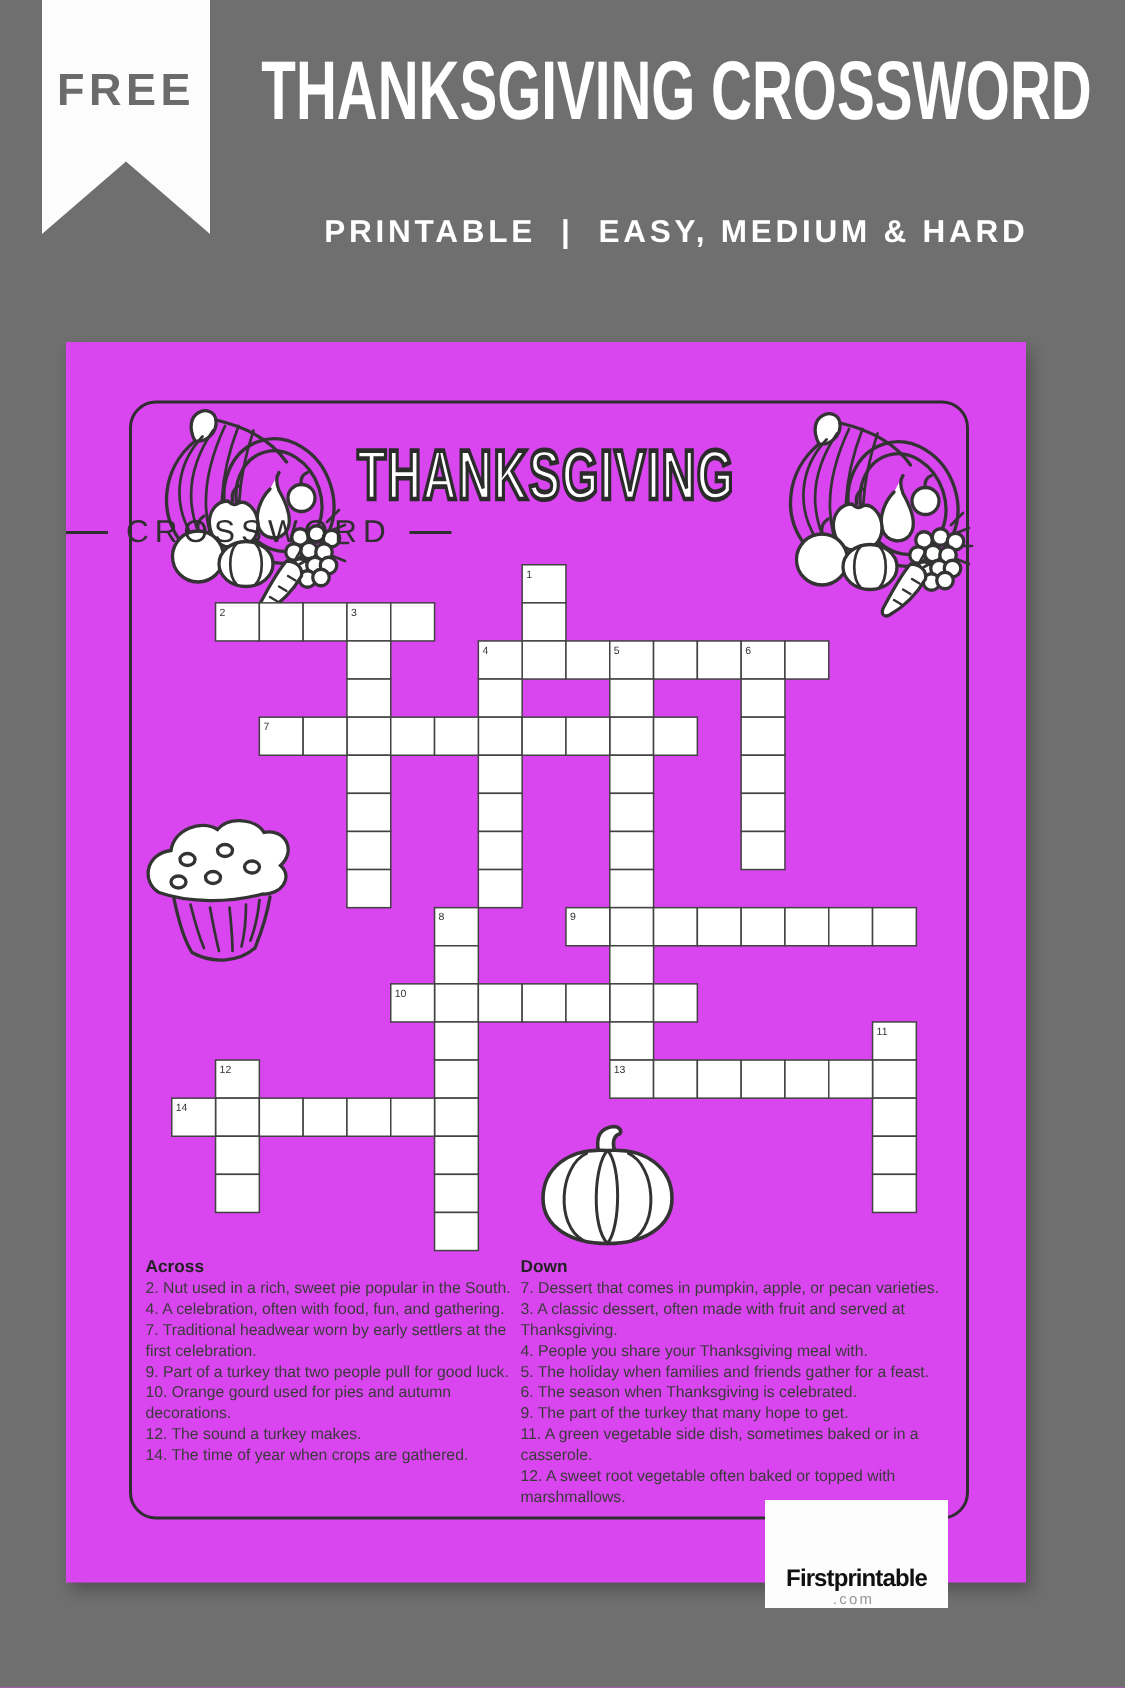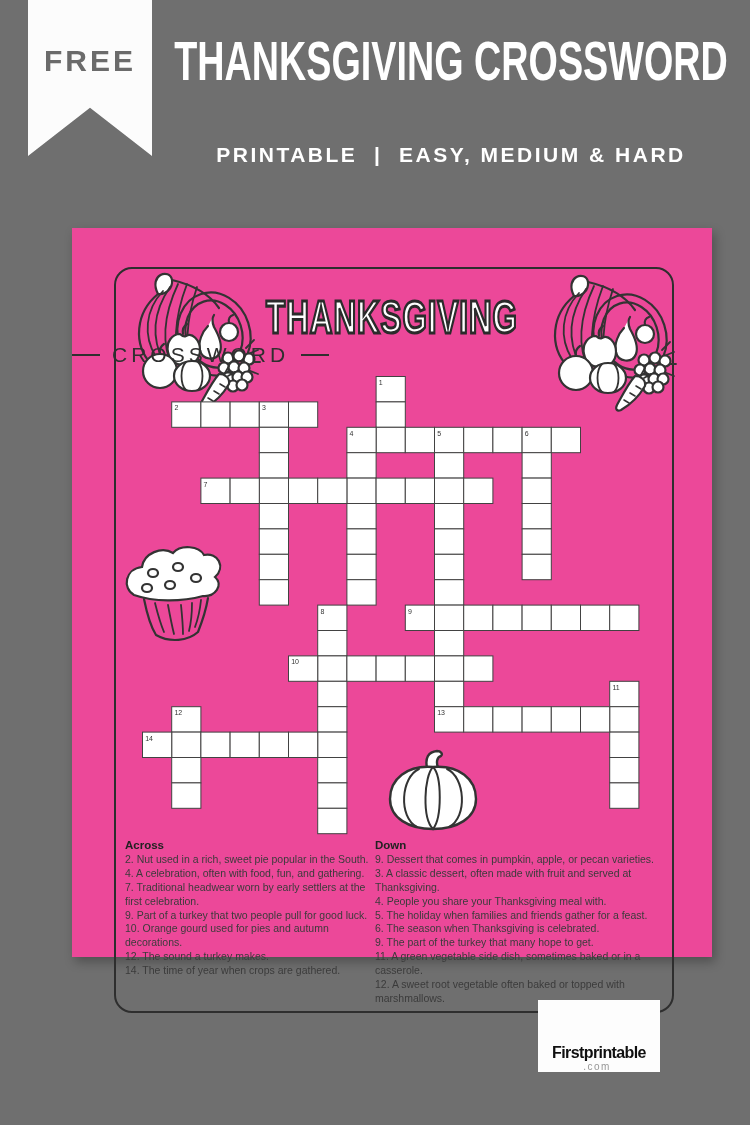--- a/index.html
+++ b/index.html
@@ -5,21 +5,21 @@
   * { margin:0; padding:0; box-sizing:border-box; }
   html,body { width:750px; height:1125px; }
   body {
     position:relative;
     background:#6f6f6f;
     font-family:"Liberation Sans", sans-serif;
     overflow:hidden;
   }
   
   .ribbon {
-    position:absolute; left:28px; top:0; width:124px; height:156px;
+    position:absolute; left:28px; top:0; width:112px; height:156px;
     background:#fcfcfc;
     clip-path:polygon(0 0, 100% 0, 100% 100%, 50% 69%, 0 100%);
   }
   .ribbon-label {
     position:absolute; left:0; right:0; top:44px;
     text-align:center; font-size:30px; font-weight:bold;
     letter-spacing:3px; color:#6b6b6b;
   }
   .hdr-title {
     position:absolute; left:152px; right:0; top:30px;
@@ -27,22 +27,22 @@
     font-size:37px; letter-spacing:0px; white-space:pre;
     transform:scale(1.02,1.5); transform-origin:50% 0;
   }
   .hdr-subtitle {
     position:absolute; left:152px; right:0; top:104px;
     text-align:center; color:#ffffff; font-weight:bold;
     font-size:21px; letter-spacing:2.5px; white-space:pre;margin-top:39px;
   }
   
   .paper {
-    position:absolute; left:72px; top:228px; width:640px; height:729px;
-    background:#ec4899;
+    position:absolute; left:44px; top:228px; width:640px; height:827px;
+    background:#d946ef;
     box-shadow:3px 5px 10px rgba(0,0,0,0.28);
   }
   .page-border {
     position:absolute; left:42px; top:39px; width:560px; height:746px;
     border:2px solid #2e2e2e; border-radius:18px;
   }
   .puz-title {
     position:absolute; left:0; right:0; top:62px;
     text-align:center; font-weight:bold; font-size:33px;
     letter-spacing:1px; color:#ffffff; white-space:pre;
@@ -315,21 +315,21 @@
         <div>7. Traditional headwear worn by early settlers at the first celebration.</div>
         <div>9. Part of a turkey that two people pull for good luck.</div>
         <div>10. Orange gourd used for pies and autumn decorations.</div>
         <div>12. The sound a turkey makes.</div>
         <div>14. The time of year when crops are gathered.</div>
       </div>
   </div>
   <div class="clues-col clues-down">
     <div class="clues-heading">Down</div>
     <div>
-        <div>9. Dessert that comes in pumpkin, apple, or pecan varieties.</div>
+        <div>7. Dessert that comes in pumpkin, apple, or pecan varieties.</div>
         <div>3. A classic dessert, often made with fruit and served at Thanksgiving.</div>
         <div>4. People you share your Thanksgiving meal with.</div>
         <div>5. The holiday when families and friends gather for a feast.</div>
         <div>6. The season when Thanksgiving is celebrated.</div>
         <div>9. The part of the turkey that many hope to get.</div>
         <div>11. A green vegetable side dish, sometimes baked or in a casserole.</div>
         <div>12. A sweet root vegetable often baked or topped with marshmallows.</div>
       </div>
   </div>
 

